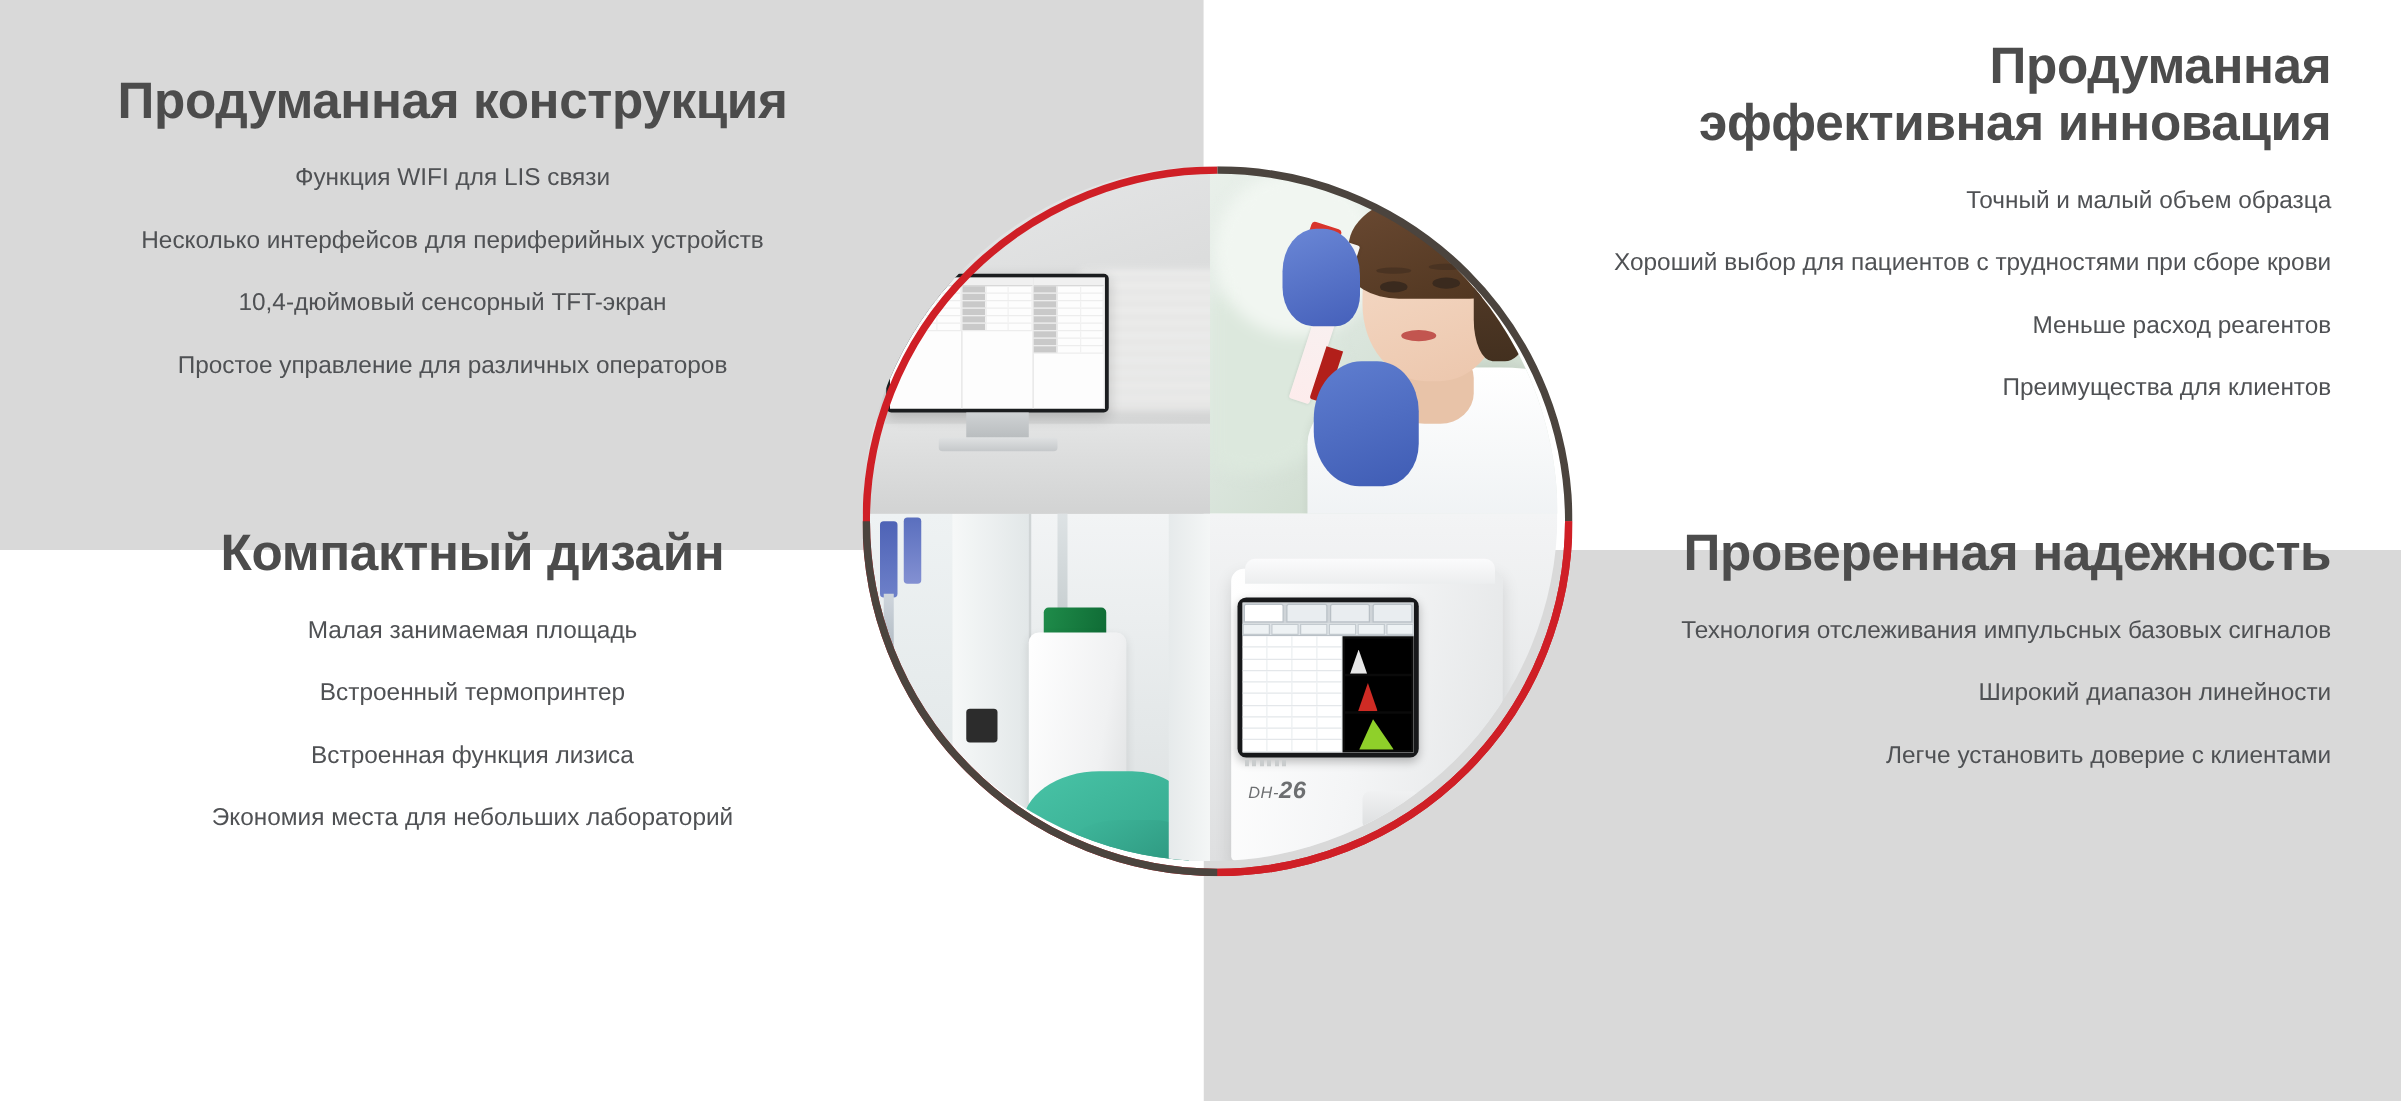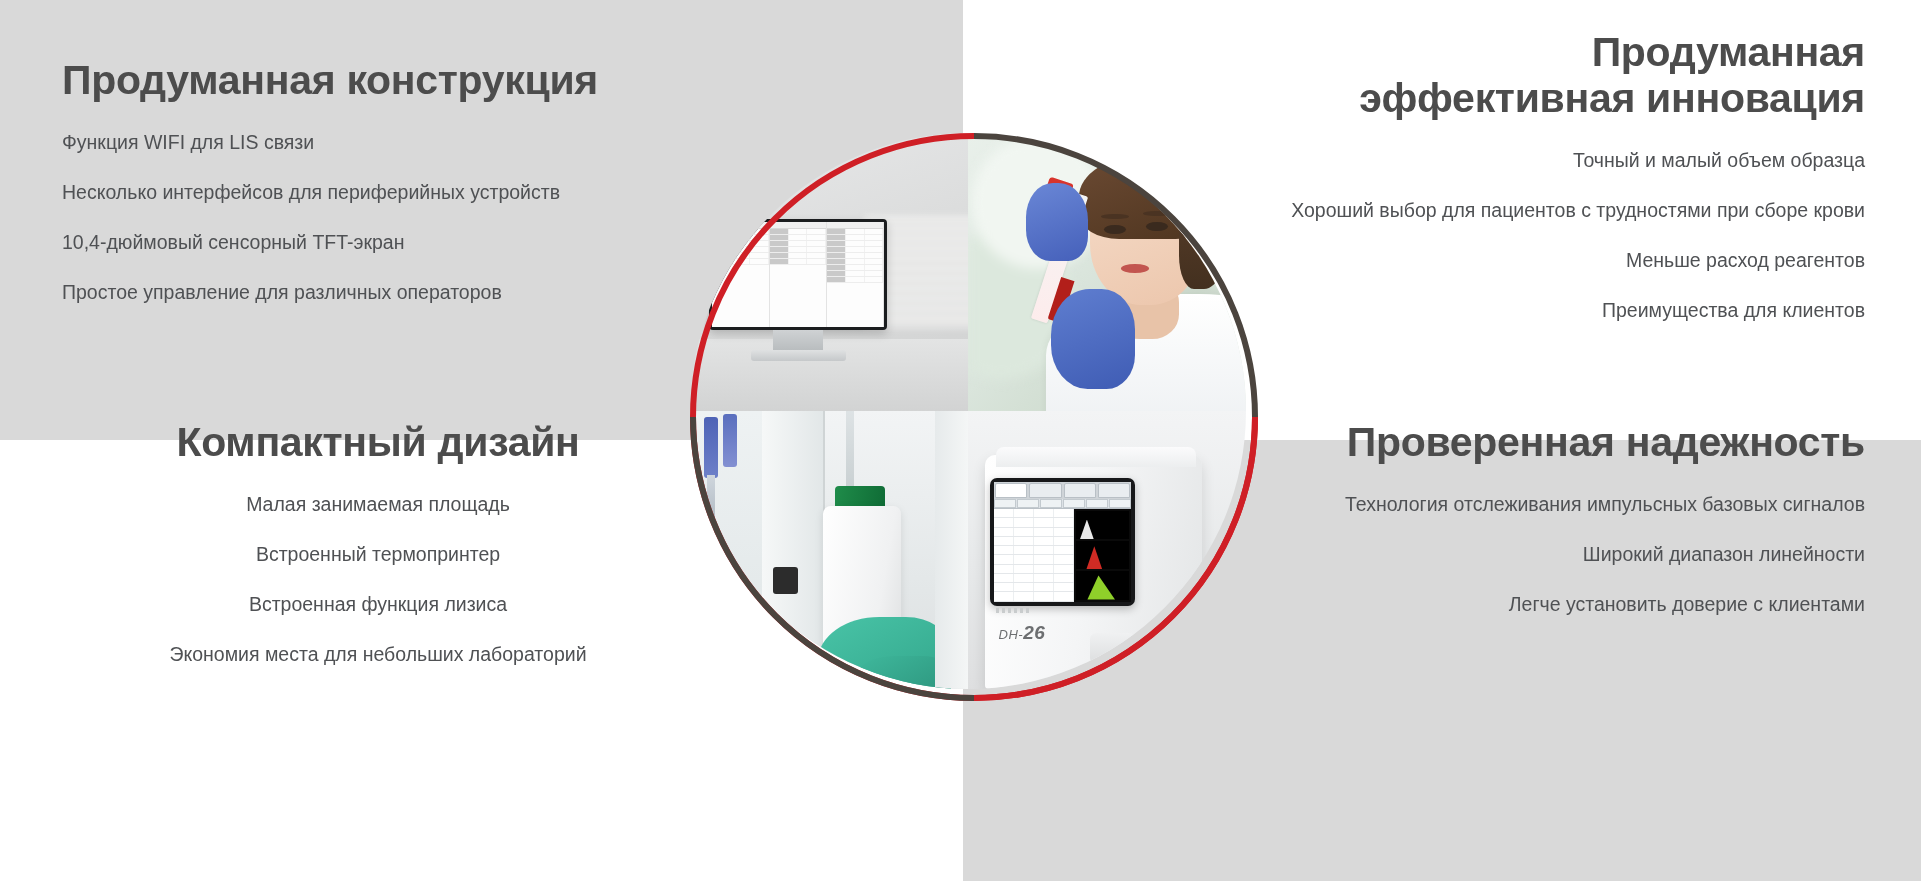--- a/index.html
+++ b/index.html
@@ -180,21 +180,21 @@
   .title{
     color:#4c4c4c;font-weight:bold;font-size:41px;line-height:1.12;
     letter-spacing:-.3px;margin:0 0 26px 0;
   }
   .bullets{margin:0;padding:0;list-style:none;}
   .bullets li{
     color:#4f5154;font-size:19.5px;line-height:1.28;margin-bottom:25px;
     white-space:nowrap;
   }
 
-  .p-tl{left:62px;top:58px;width:620px;text-align:left;}
+  .p-tl{left:52px;top:58px;width:620px;text-align:center;}
   .p-tr{right:56px;top:30px;width:700px;text-align:right;}
   .p-tr .bullets li{white-space:normal;}
   .p-bl{left:68px;top:420px;width:620px;text-align:center;}
   .p-br{right:56px;top:420px;width:760px;text-align:right;}
 </style>
 </head>
 <body>
 
 <div class="slide">
 

